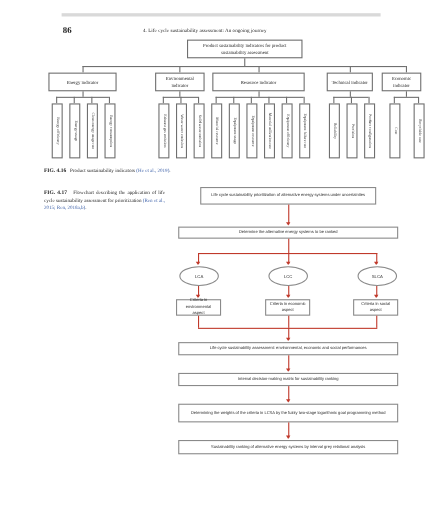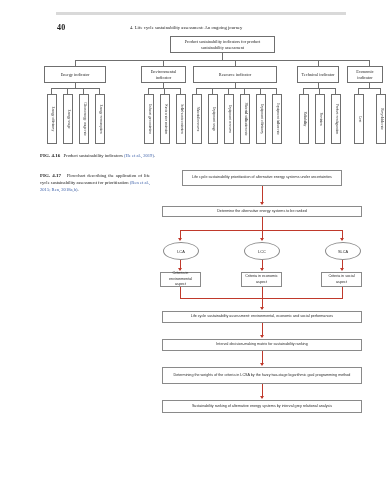--- a/index.html
+++ b/index.html
@@ -51,21 +51,21 @@
   .arh{height:0.9px;}
   .head{position:absolute;width:0;height:0;border-left:2.4px solid transparent;
         border-right:2.4px solid transparent;border-top:3.4px solid #c0392b;}
 </style>
 </head>
 <body>
 
 <div class="page">
 
   <div class="top-rule"></div>
-  <div class="folio">40</div>
+  <div class="folio">86</div>
   <div class="runhead">4. Life cycle sustainability assessment: An ongoing journey</div>
 
   <div class="tree">
 
     <div class="bx root">Product sustainability indicators for product sustainability assessment</div>
 
     <div class="ln lnv" style="left:192px;top:17px;height:7px;"></div>
     <div class="ln lnh" style="left:45px;top:24px;width:294px;"></div>
 
     <div class="ln lnv" style="left:45px;top:24px;height:6px;"></div>

